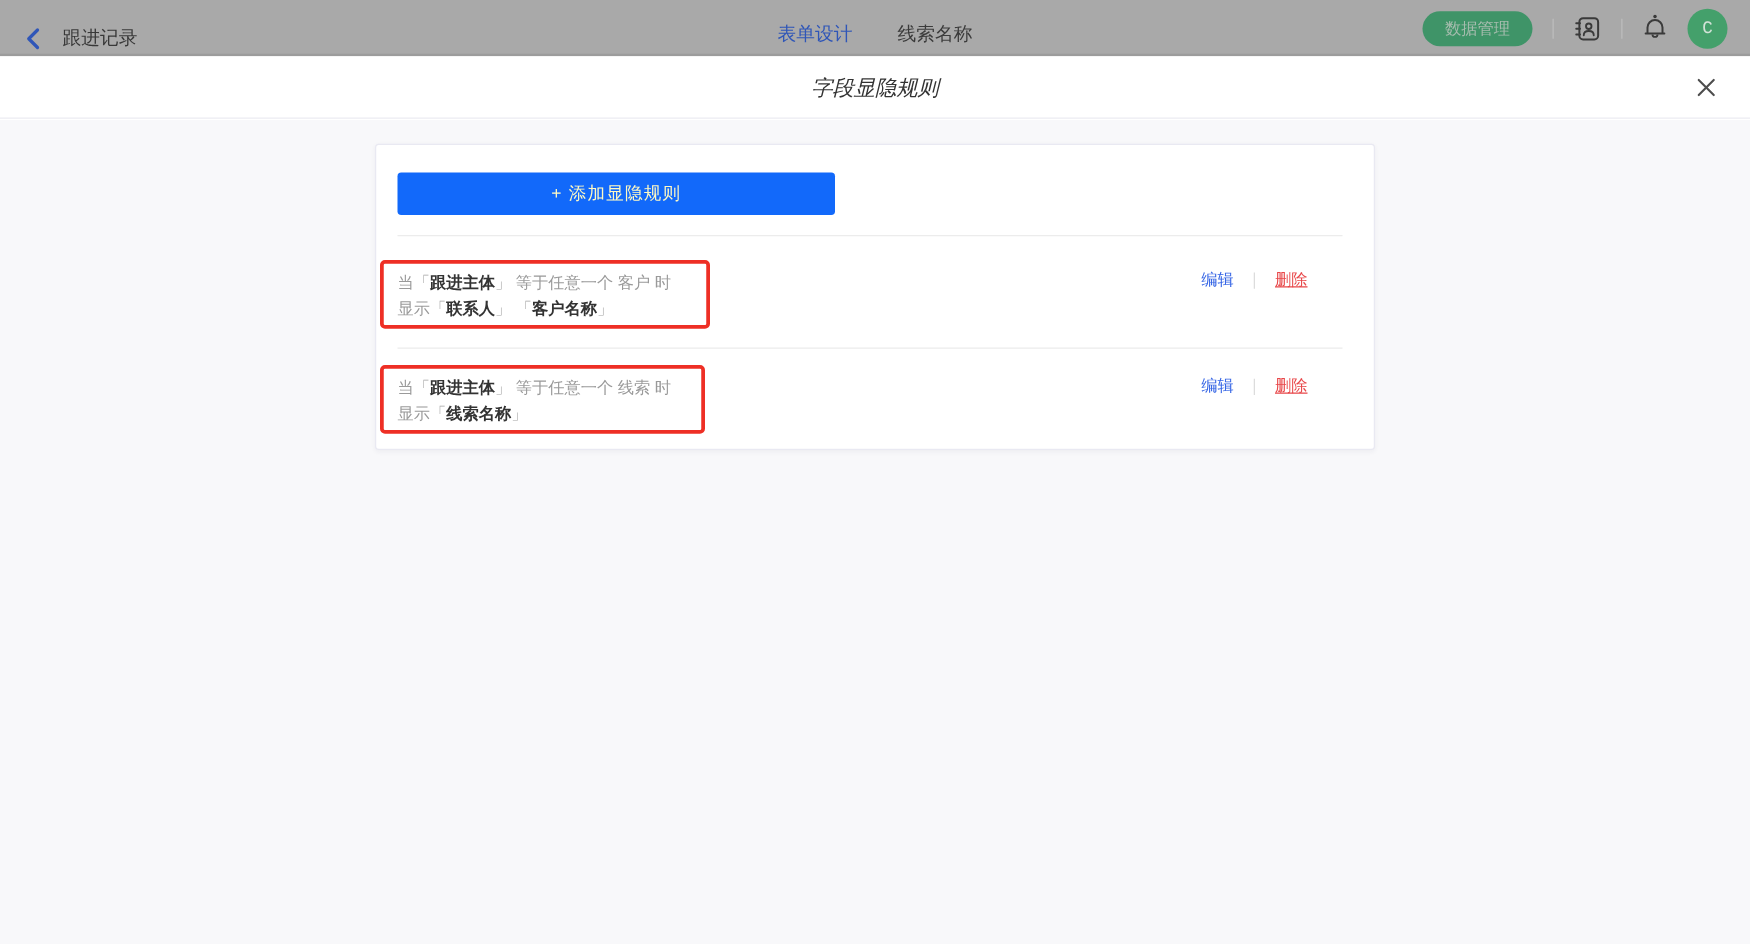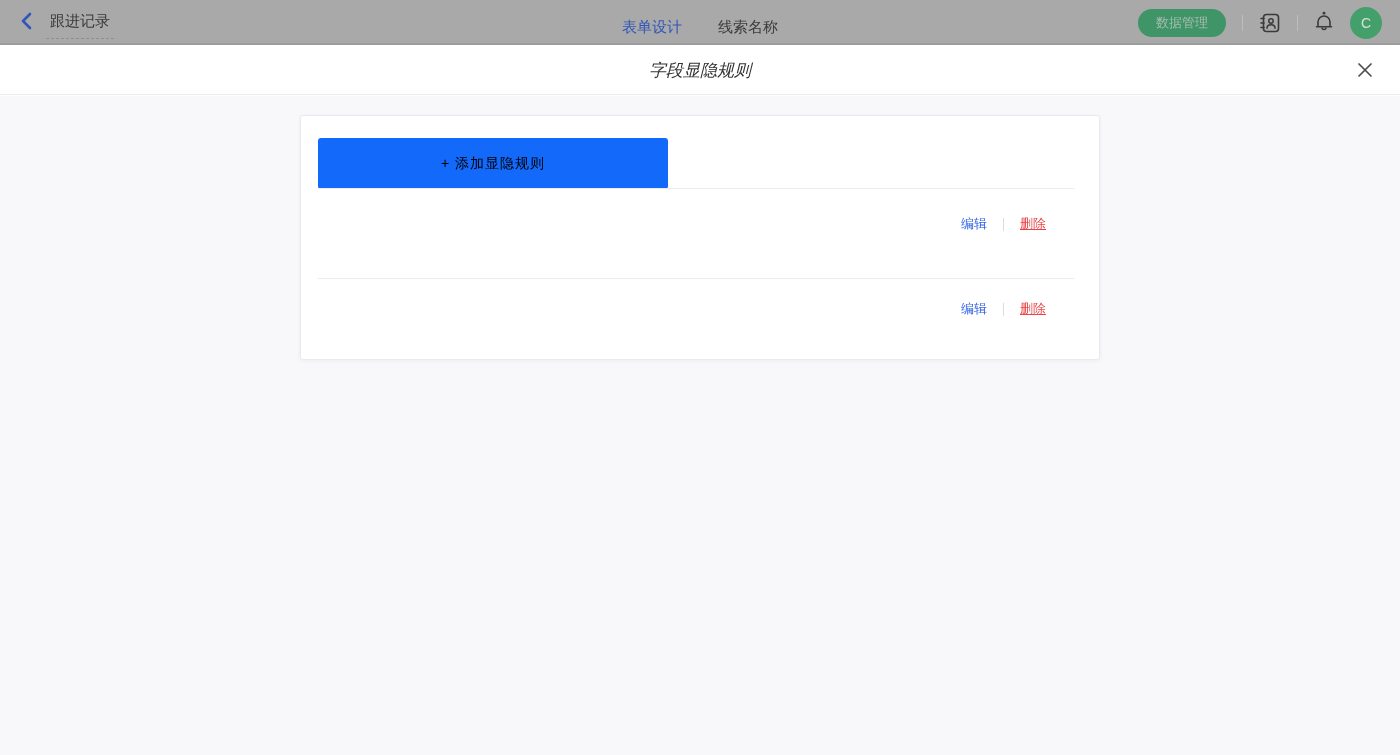--- a/index.html
+++ b/index.html
@@ -2,30 +2,30 @@
 <html><head>
 <meta charset="utf-8">
 <style>
   * { margin:0; padding:0; box-sizing:border-box; }
   html,body { width:1400px; height:755px; overflow:hidden; background:#fff;
               font-family:"Liberation Sans","DejaVu Sans",sans-serif; }
 
   
   .header { position:absolute; top:0; left:0; width:1400px; height:45px;
             background:#a9a9a9; border-bottom:2px solid #9c9c9c; z-index:1; }
-  .hdr-left { position:absolute; left:20px; top:0; height:45px; display:flex; align-items:center; }
+  .hdr-left { position:absolute; left:20px; top:0; height:45px; display:flex; align-items:flex-end; }
   .back-btn { display:flex; align-items:center; cursor:pointer; }
   .hdr-title { margin-left:12px; font-size:15px; color:#383838;
                padding:0 4px 7px 4px; border-bottom:1px dashed #8f8f8f; transform:translateY(3px); }
   .hdr-tabs { position:absolute; left:50%; top:0; transform:translateX(-50%);
               height:54px; display:flex; align-items:center; gap:36px; }
   .hdr-tab { font-size:15px; color:#3b3b3b; cursor:pointer; white-space:nowrap; }
   .hdr-tab.active { color:#2f56b8; }
   .hdr-right { position:absolute; right:18px; top:0; height:45px;
-               display:flex; align-items:center; gap:16px; }
+               display:flex; align-items:center; gap:16px;font-family:Liberation Mono, monospace; }
   .pill-btn { height:28px; padding:0 18px; border-radius:15px; background:#3f9468;
               color:#a6bcae; font-size:13px; display:flex; align-items:center; cursor:pointer; }
   .vbar { width:1px; height:16px; background:#bdbdbd; }
   .icon-btn { display:flex; align-items:center; justify-content:center; cursor:pointer; }
   .avatar { width:32px; height:32px; border-radius:50%; background:#44a06b;
             color:#d2e2d7; font-size:14px; display:flex; align-items:center;
             justify-content:center; cursor:pointer; }
 
   
   .modal-header { position:absolute; top:45px; left:0; width:1400px; height:50px;
@@ -34,22 +34,22 @@
                  font-size:17px; font-weight:500; color:#333;font-style:italic; }
   .modal-close { position:absolute; right:24px; top:14px; width:22px; height:22px;
                  display:flex; align-items:center; justify-content:center; cursor:pointer; }
 
   
   .modal-body { position:absolute; top:96px; left:0; width:1400px; height:659px;
                 background:#f8f8fa; }
   .card { position:absolute; left:300px; top:19px; width:800px; height:245px;
           background:#fff; border:1px solid #e9e9f2; border-radius:3px;
           box-shadow:0 1px 4px rgba(40,40,80,0.05); }
-  .add-btn { position:absolute; left:17px; top:22px; width:350px; height:51px;
-             background:#1269fa; color:#000000; border:none; border-radius:3px;
+  .add-btn { position:absolute; left:17px; top:22px; width:350px; height:34px;
+             background:#1269fa; color:#fef9c3; border:none; border-radius:3px;
              font-size:14px; cursor:pointer; display:flex; align-items:center;
              justify-content:center; letter-spacing:1px;
              font-family:"Liberation Sans","DejaVu Sans",sans-serif; }
   .hdiv { position:absolute; left:17px; width:756px; height:1px; background:#ececec; }
   .hdiv1 { top:72px; } .hdiv2 { top:162px; }
 
   .rule-box { position:absolute; left:3px; border:3px solid #ee2f25; border-radius:4px;
               background:#fff; padding:4px 11px; font-size:13px; line-height:21px;
               color:#9a9a9a; }
   .rule-box-1 { top:92px;  width:264px; height:55px; }
@@ -120,28 +120,36 @@
   </div>
 </div>
 
 <div class="modal-body">
   <div class="card">
 
     <button class="add-btn">+ 添加显隐规则</button>
 
     <div class="hdiv hdiv1"></div>
 
+    <div class="rule-box rule-box-1">
+      <span><span>当</span><span class="br">「</span><span class="fld">跟进主体</span><span class="br">」</span> <span>等于任意一个</span> <span>客户</span> <span>时</span></span><br>
+      <span><span>显示</span><span class="br">「</span><span class="fld">联系人</span><span class="br">」</span> <span class="br">「</span><span class="fld">客户名称</span><span class="br">」</span></span>
+    </div>
     <div class="rule-actions ra-1">
       <span class="link-edit">编辑</span>
       <span class="sdiv"></span>
       <span class="link-del">删除</span>
     </div>
 
     <div class="hdiv hdiv2"></div>
 
+    <div class="rule-box rule-box-2">
+      <span><span>当</span><span class="br">「</span><span class="fld">跟进主体</span><span class="br">」</span> <span>等于任意一个</span> <span>线索</span> <span>时</span></span><br>
+      <span><span>显示</span><span class="br">「</span><span class="fld">线索名称</span><span class="br">」</span></span>
+    </div>
     <div class="rule-actions ra-2">
       <span class="link-edit">编辑</span>
       <span class="sdiv"></span>
       <span class="link-del">删除</span>
     </div>
 
   </div>
 </div>
 
 </body></html>

